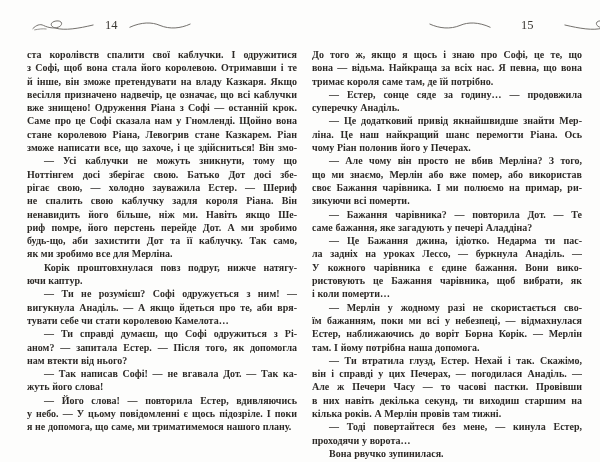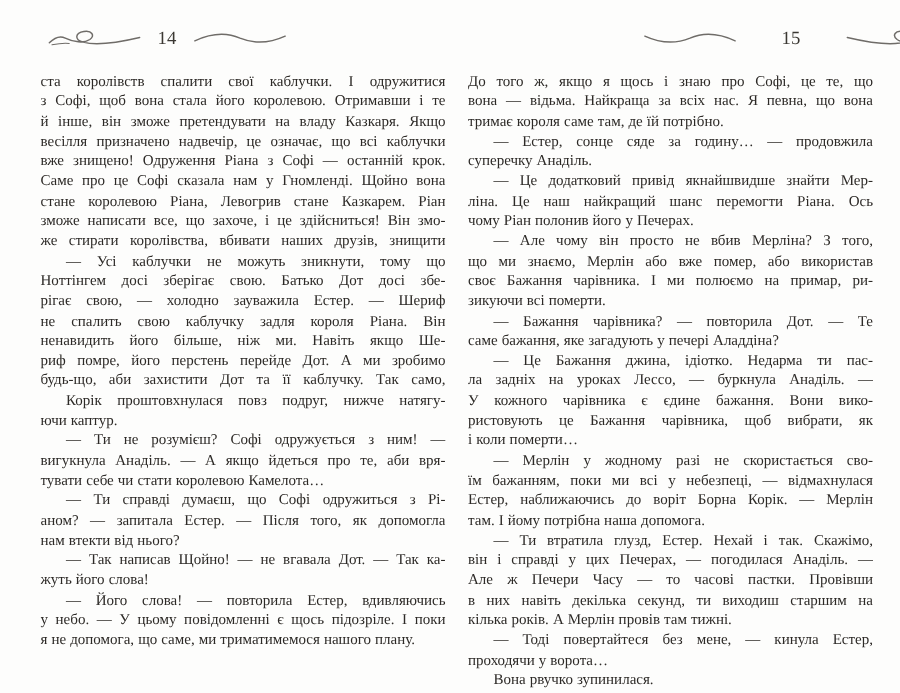--- a/index.html
+++ b/index.html
@@ -37,21 +37,21 @@
   .page-num {
     font-size: 12.5px;
     color: #3b3833;
     line-height: 1;
     padding: 0 2px;
   }
   .orn { display: inline-flex; align-items: center; }
   .orn svg { display: block; }
   .orn.mirror svg { transform: scaleX(-1); }
 
-  .text-block { width: 270px; }
+  .text-block { width: 270px; font-weight: bold; }
   .line {
     font-size: 10px;
     line-height: 13.3px;
     height: 13.3px;
     overflow: hidden;
     text-align: justify;
     text-align-last: justify;
     word-spacing: 0.2px;
   }
   .line.end { text-align-last: left; }
@@ -79,37 +79,37 @@
     </header>
     <div class="text-block">
         <div class="line">ста королівств спалити свої каблучки. І одружитися</div>
         <div class="line">з Софі, щоб вона стала його королевою. Отримавши і те</div>
         <div class="line">й інше, він зможе претендувати на владу Казкаря. Якщо</div>
         <div class="line">весілля призначено надвечір, це означає, що всі каблучки</div>
         <div class="line">вже знищено! Одруження Ріана з Софі — останній крок.</div>
         <div class="line">Саме про це Софі сказала нам у Гномленді. Щойно вона</div>
         <div class="line">стане королевою Ріана, Левогрив стане Казкарем. Ріан</div>
         <div class="line">зможе написати все, що захоче, і це здійсниться! Він змо-</div>
-        <div class="line">же стирати королівства, вбивати наших друзів, знищити</div>
         <div class="line indent">— Усі каблучки не можуть зникнути, тому що</div>
         <div class="line">Ноттінгем досі зберігає свою. Батько Дот досі збе-</div>
         <div class="line">рігає свою, — холодно зауважила Естер. — Шериф</div>
         <div class="line">не спалить свою каблучку задля короля Ріана. Він</div>
         <div class="line">ненавидить його більше, ніж ми. Навіть якщо Ше-</div>
         <div class="line">риф помре, його перстень перейде Дот. А ми зробимо</div>
         <div class="line">будь-що, аби захистити Дот та її каблучку. Так само,</div>
+        <div class="line end">як ми зробимо все для Мерліна.</div>
         <div class="line indent">Корік проштовхнулася повз подруг, нижче натягу-</div>
         <div class="line end">ючи каптур.</div>
         <div class="line indent">— Ти не розумієш? Софі одружується з ним! —</div>
         <div class="line">вигукнула Анаділь. — А якщо йдеться про те, аби вря-</div>
         <div class="line end">тувати себе чи стати королевою Камелота…</div>
         <div class="line indent">— Ти справді думаєш, що Софі одружиться з Рі-</div>
         <div class="line">аном? — запитала Естер. — Після того, як допомогла</div>
         <div class="line end">нам втекти від нього?</div>
-        <div class="line indent">— Так написав Щойно! — не вгавала Дот. — Так ка-</div>
+        <div class="line indent">— Так написав Софі! — не вгавала Дот. — Так ка-</div>
         <div class="line end">жуть його слова!</div>
         <div class="line indent">— Його слова! — повторила Естер, вдивляючись</div>
         <div class="line">у небо. — У цьому повідомленні є щось підозріле. І поки</div>
         <div class="line end">я не допомога, що саме, ми триматимемося нашого плану.</div>
       </div>
   </section>
 
   <section class="page right">
     <header class="page-header">
       <span class="orn mirror">

